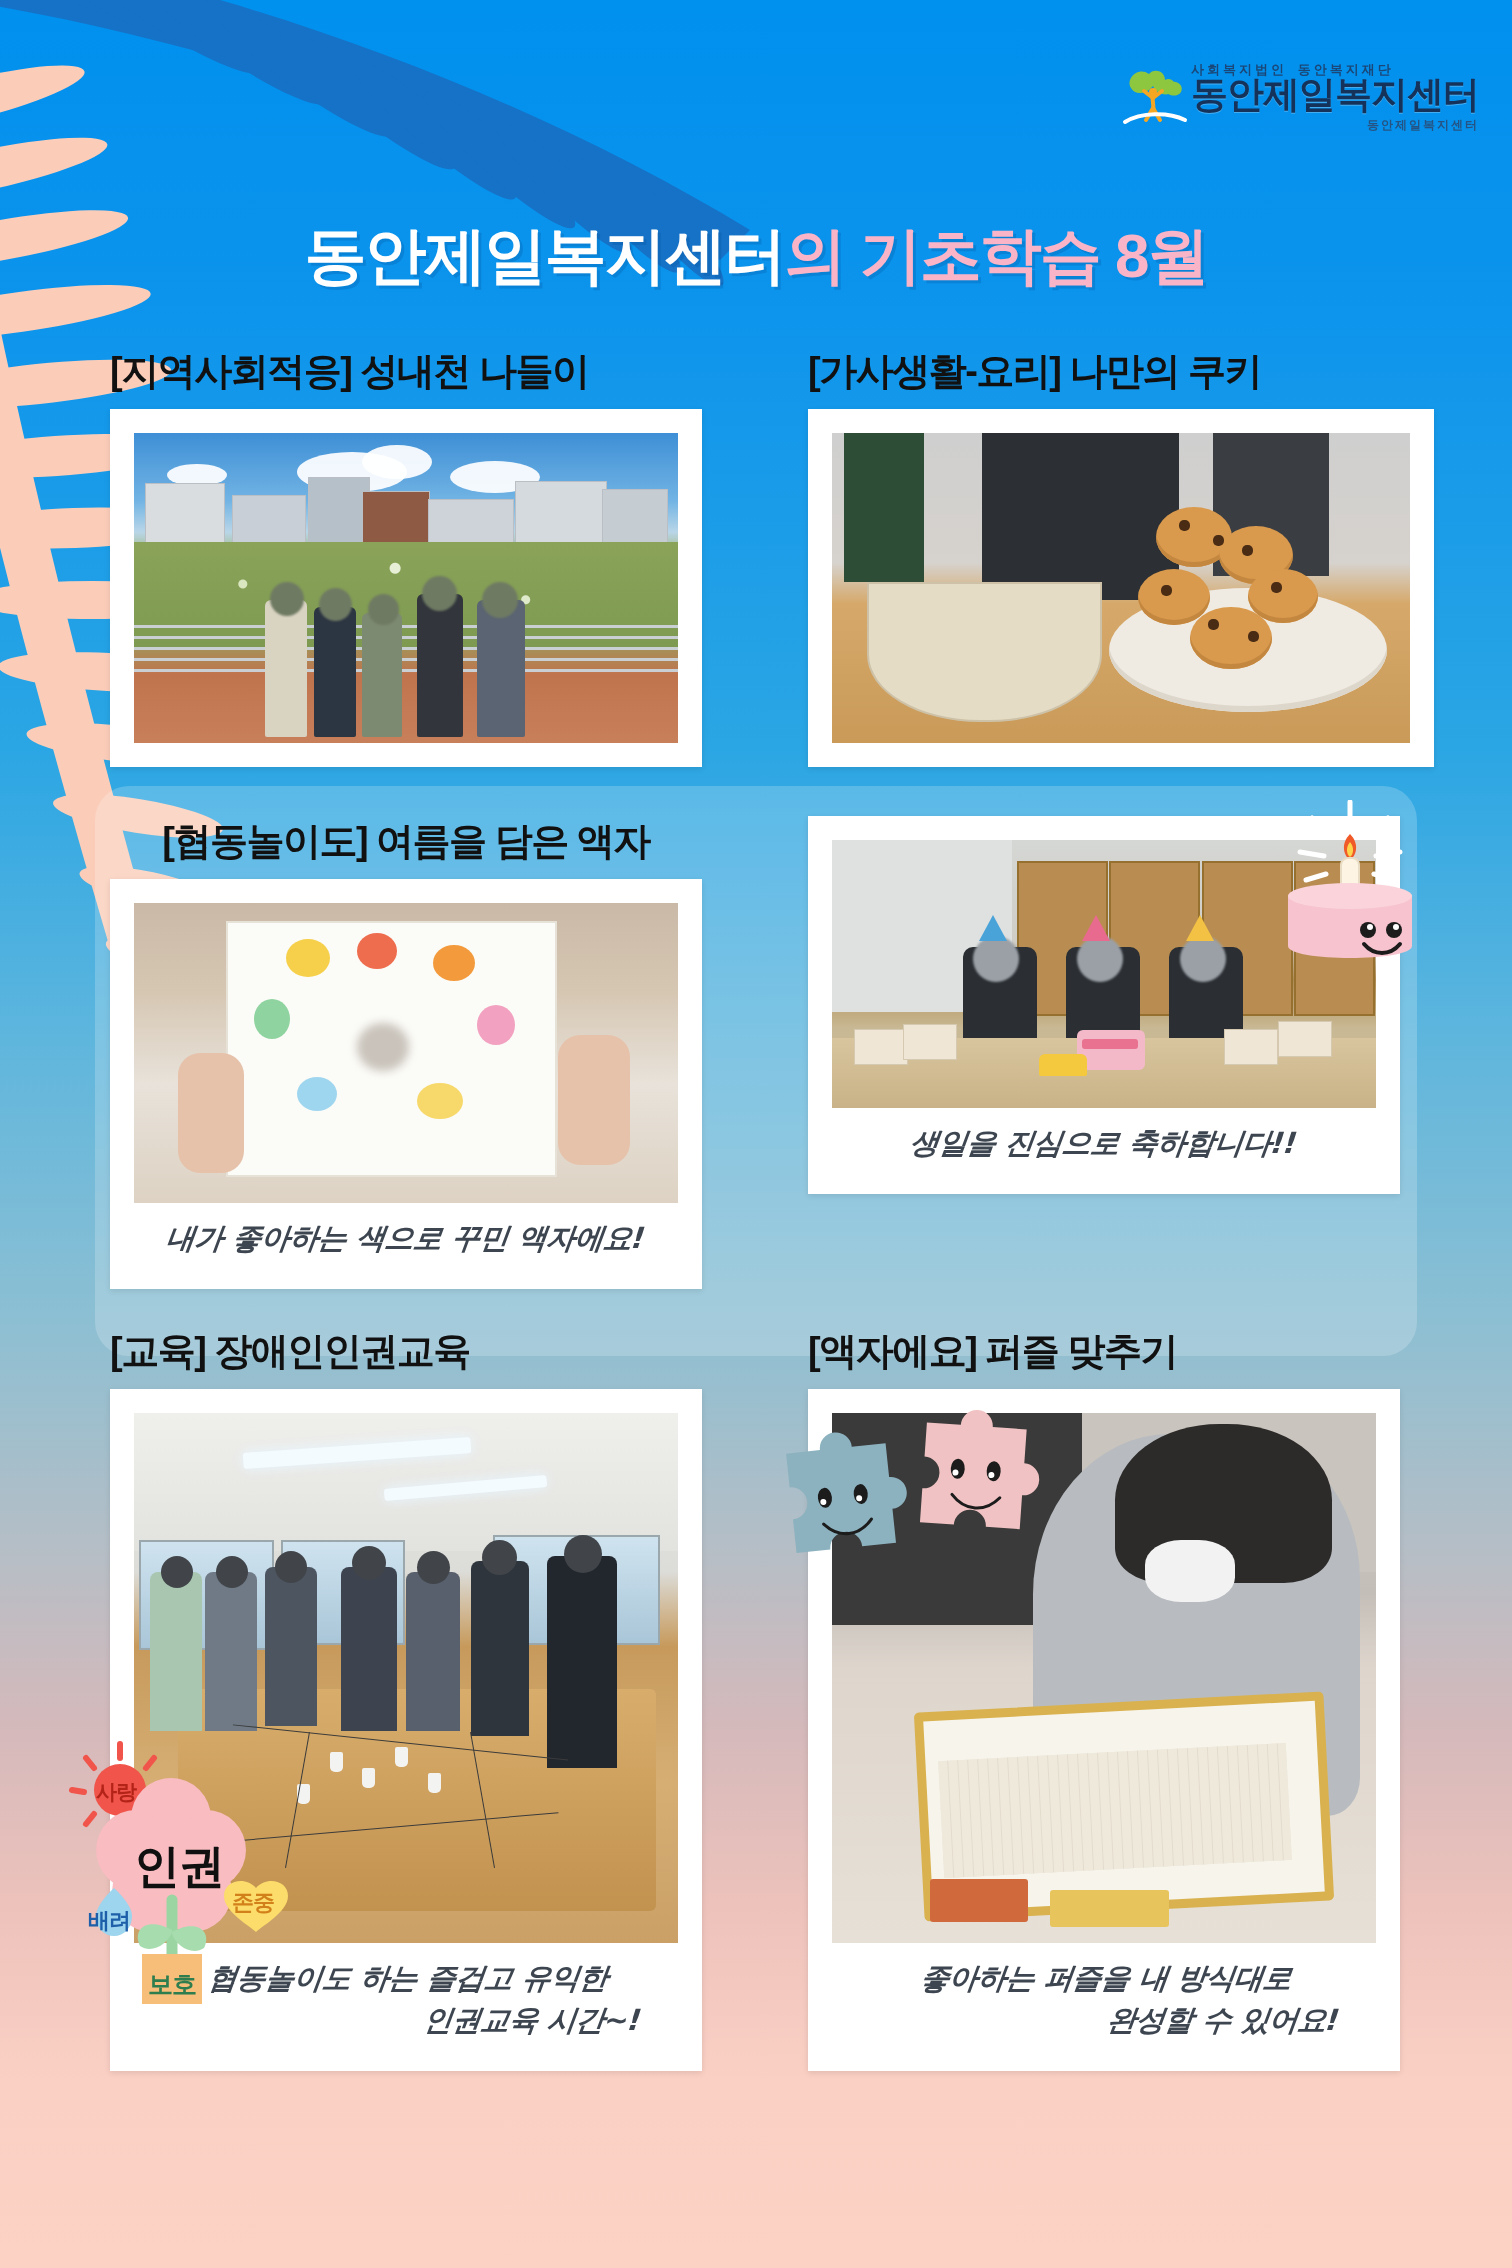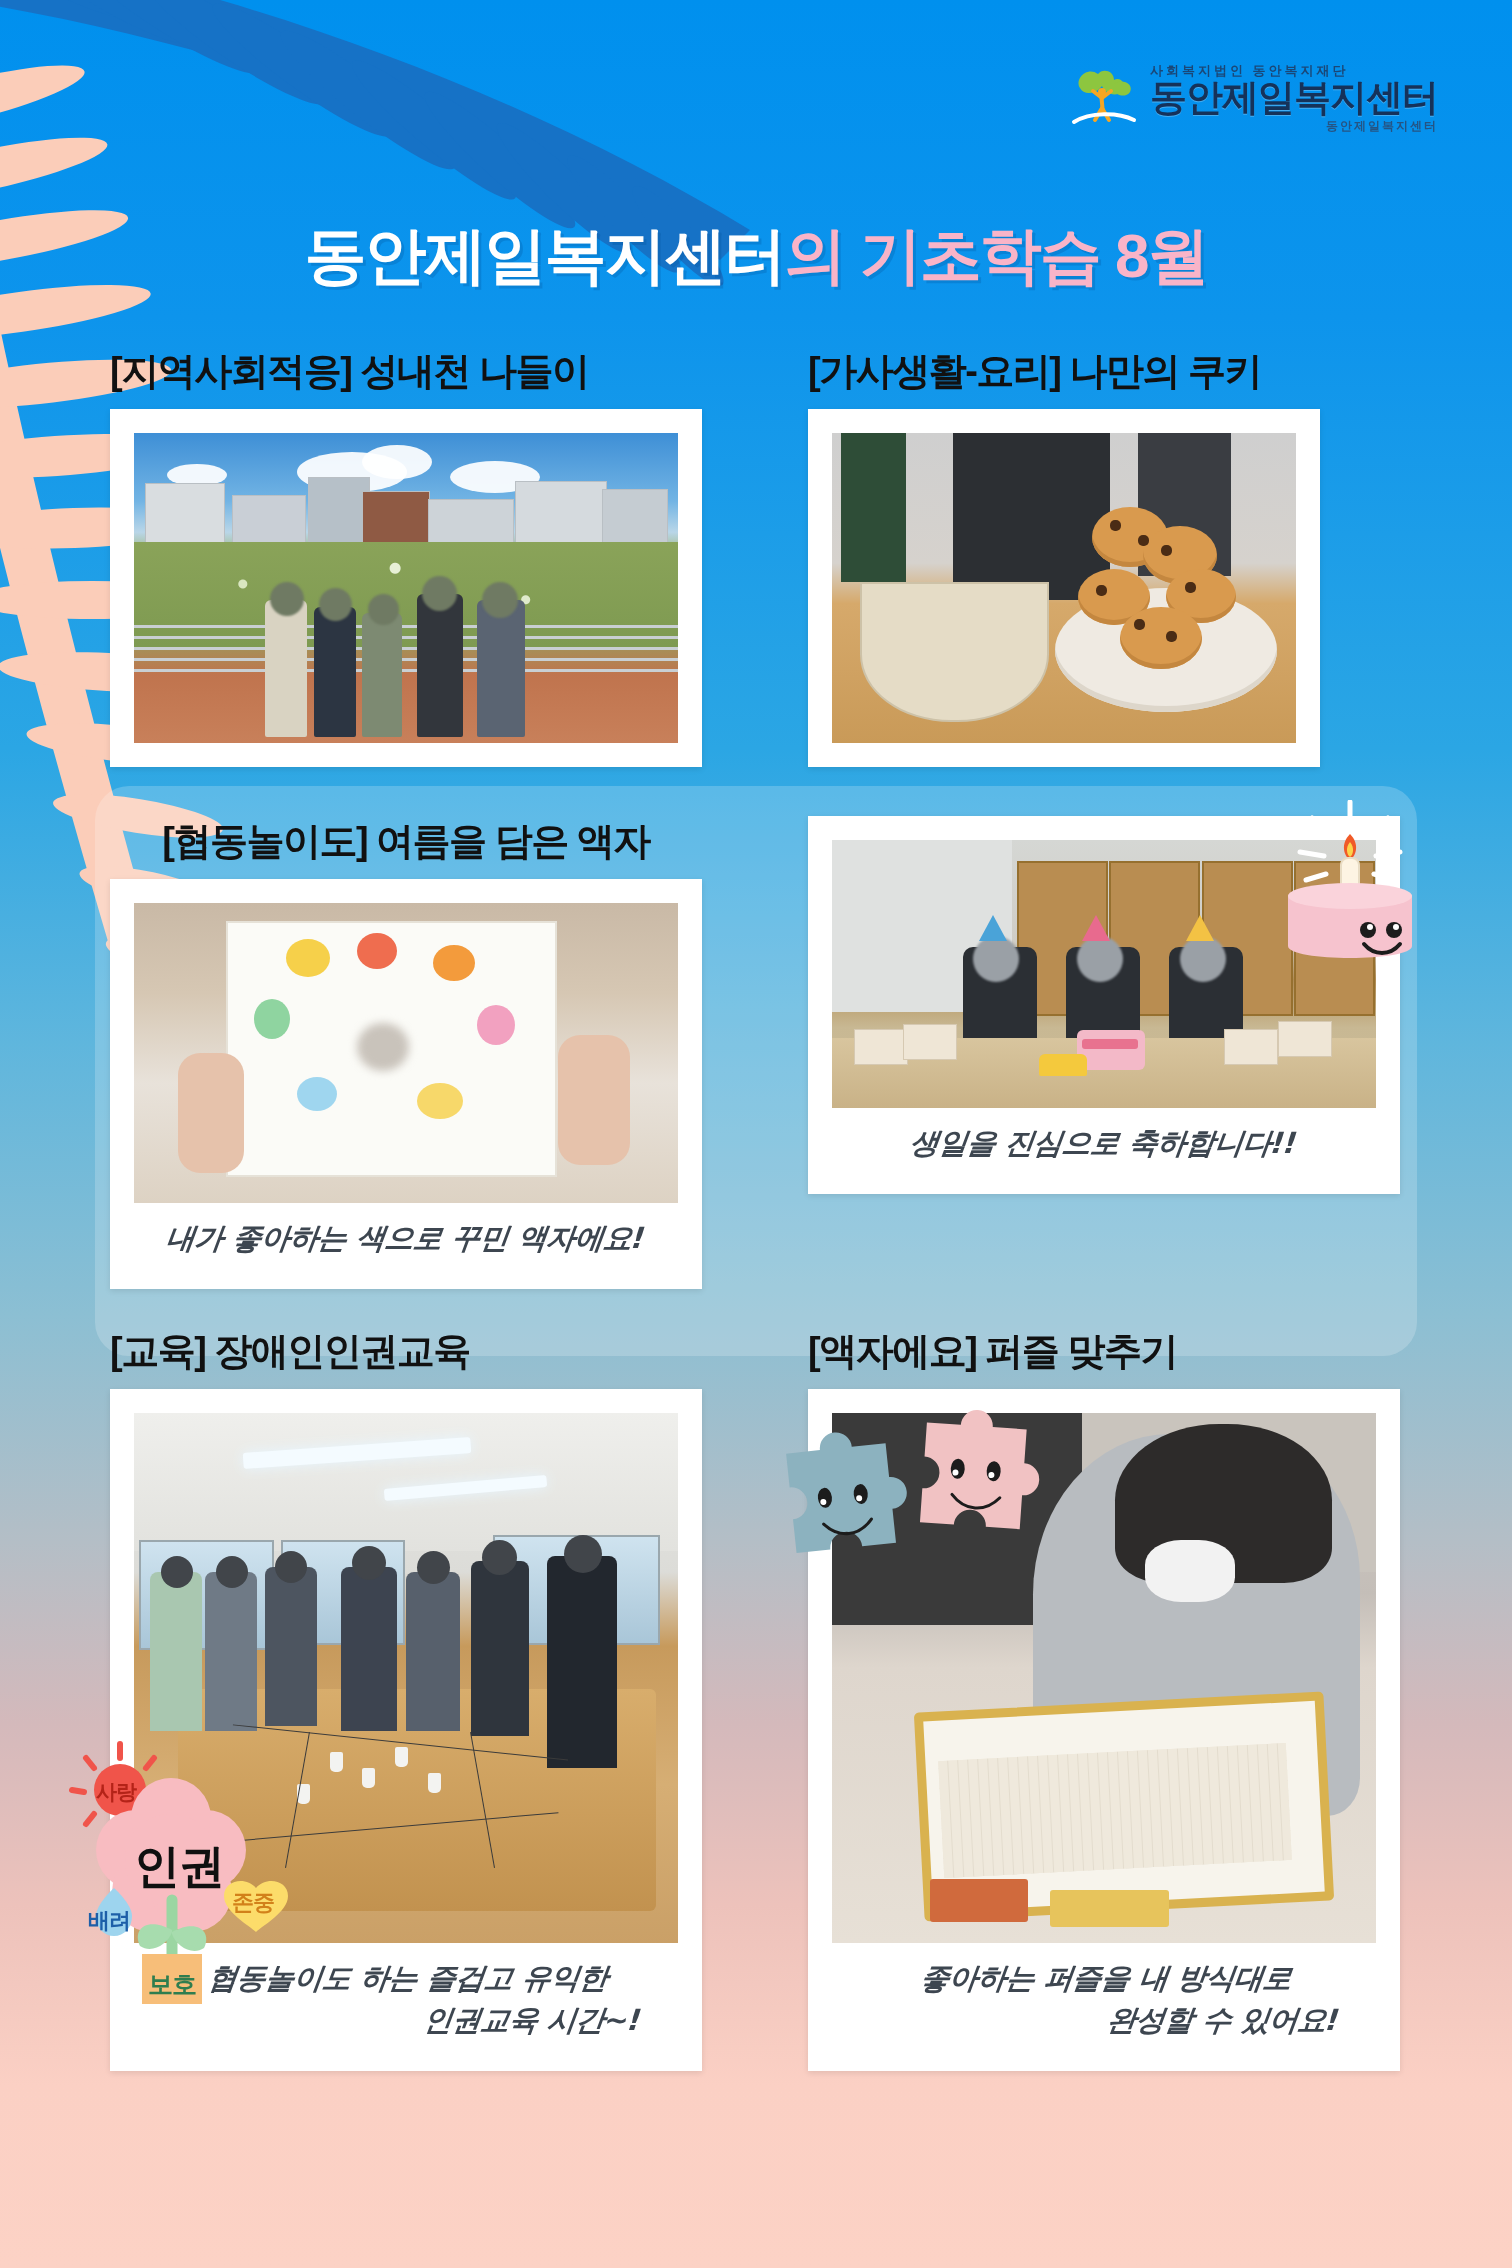--- a/index.html
+++ b/index.html
@@ -20,22 +20,22 @@
       #FBD0C4 92%,
       #FCD2C5 100%);
   }
 
   
   .frond{position:absolute;pointer-events:none;}
   .frond svg{display:block;}
 
   
   .logo-area{
-    position:absolute;left:1068px;top:45px;width:370px;height:105px;
-    display:flex;align-items:center;gap:10px;
+    position:absolute;left:1119px;top:45px;width:370px;height:105px;
+    display:flex;align-items:center;font-family:Liberation Mono, monospace;
   }
   .logo-mark{width:72px;height:72px;flex:none;position:relative;}
   .logo-text{display:flex;flex-direction:column;line-height:1;}
   .logo-top{
     font-size:13px;letter-spacing:3px;color:#1f3b63;font-weight:700;
     opacity:.85;margin-bottom:2px;
   }
   .logo-main{
     font-size:37px;font-weight:800;color:#15325a;letter-spacing:-1px;
     text-shadow:0 1px 0 rgba(255,255,255,.25);
@@ -251,21 +251,21 @@
         <div class="head" style="left:43%;top:52%;width:31px;height:31px;"></div>
         <div class="person" style="left:52%;width:46px;height:46%;background:#32363c;"></div>
         <div class="head" style="left:53%;top:46%;width:35px;height:35px;"></div>
         <div class="person" style="left:63%;width:48px;height:44%;background:#5a6472;"></div>
         <div class="head" style="left:64%;top:48%;width:36px;height:36px;"></div>
       </div>
     </div>
   </div>
 </div>
 
-<div class="card" style="left:808px;top:346px;width:512px;">
+<div class="card" style="left:808px;top:346px;width:626px;">
   <div class="heading">[가사생활-요리] 나만의 쿠키</div>
   <div class="frame">
     <div class="photo" style="height:310px;">
       <div class="ph p2">
         <div class="tshirt" style="left:26%;top:0;width:34%;height:54%;"></div>
         <div class="tshirt" style="left:66%;top:0;width:20%;height:46%;background:#3a3d42;"></div>
         <div class="tshirt" style="left:2%;top:0;width:14%;height:48%;background:#2e4d37;"></div>
         <div class="bowl" style="left:6%;top:48%;width:40%;height:44%;"></div>
         <div class="plate" style="left:48%;top:50%;width:48%;height:40%;"></div>
         <div class="cookie" style="left:56%;top:24%;width:76px;height:60px;"></div>

